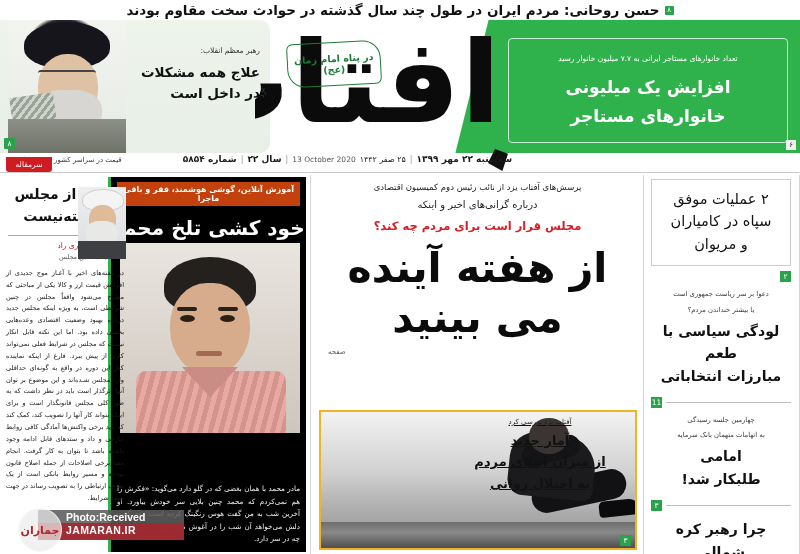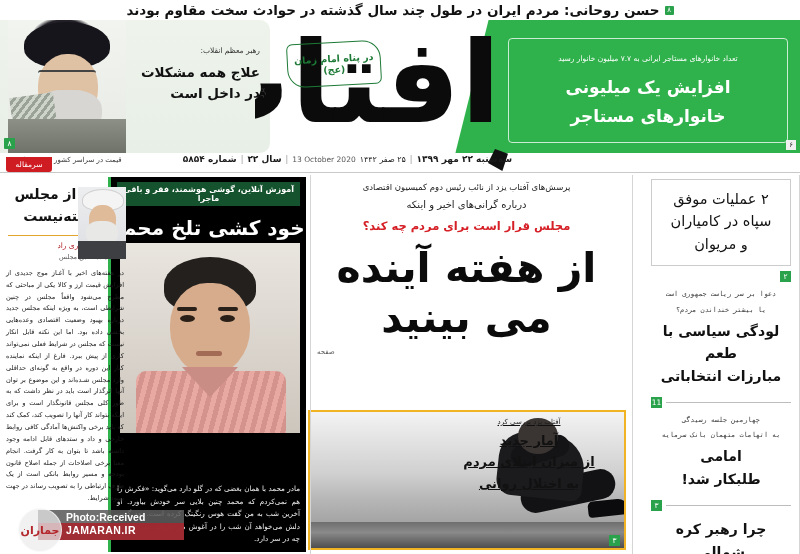--- a/index.html
+++ b/index.html
@@ -155,34 +155,34 @@
     position:absolute;top:0;right:0;width:155px;height:379px;
     border-right:1px solid #d5d5d5;box-sizing:border-box;padding:4px 8px 0 6px;
   }
   .side .card{border:1px solid #ccc;padding:8px 6px 10px;position:relative;text-align:center;direction:rtl;}
   .side .card .h{font-size:14.5px;font-weight:normal;line-height:1.55;letter-spacing:-.4px;color:#111;}
   .side .pgbadge{
     width:11px;height:11px;background:#2aa14b;color:#fff;font-size:7.5px;
     display:flex;align-items:center;justify-content:center;margin-top:5px;
   }
   .side .item{position:relative;direction:rtl;text-align:center;padding:7px 2px 4px;}
-  .side .item .kick{font-size:6.8px;color:#3a3a3a;line-height:1.5;margin-bottom:5px;font-family:Liberation Mono, monospace;}
+  .side .item .kick{font-size:6.8px;color:#3a3a3a;line-height:1.5;margin-bottom:5px;}
   .side .item .h{font-size:14px;font-weight:bold;line-height:1.6;letter-spacing:-.4px;color:#111;}
   .side .dot-rule{
     display:flex;align-items:center;gap:4px;margin:6px 0 0;
   }
   .side .dot-rule .bar{flex:1;height:1px;background:#bdbdbd;}
   .side .dot-rule .b{
     width:11px;height:11px;background:#2aa14b;color:#fff;font-size:7.5px;
     display:flex;align-items:center;justify-content:center;flex:0 0 auto;
   }
 
   
   .center{
-    position:absolute;top:0;right:167px;width:332px;height:379px;padding:4px 6px 0;
+    position:absolute;top:0;right:156px;width:332px;height:379px;padding:4px 6px 0;
     box-sizing:border-box;border-right:1px solid #d5d5d5;
   }
   .lede{direction:rtl;text-align:center;padding:2px 6px 0;}
   .lede .k1{font-size:8.5px;color:#222;line-height:1.6;}
   .lede .k2{font-size:10px;color:#222;line-height:1.9;}
   .lede .k3{font-size:11.5px;font-weight:bold;color:#d62027;line-height:2;margin-top:1px;}
   .bigh{
     direction:rtl;text-align:center;color:#0b0b0b;font-weight:bold;
     font-size:41px;line-height:1.18;letter-spacing:-1.5px;margin-top:6px;
   }
@@ -238,21 +238,21 @@
   
   .midcol{
     position:absolute;top:0;right:489px;width:208px;height:379px;padding:2px 5px 0;
     box-sizing:border-box;border-right:1px solid #d5d5d5;
   }
   .blackbox{
     position:absolute;top:2px;left:5px;width:198px;height:375px;background:#000;
     border-left:3px solid #2fb24b;box-sizing:border-box;overflow:hidden;
   }
   .blackbox .redband{
-    margin:5px 6px 0;background:#14532d;color:#fff;direction:rtl;text-align:center;
+    margin:5px 6px 0;background:#c2410c;color:#fff;direction:rtl;text-align:center;
     font-size:8px;font-weight:bold;padding:3px 2px;letter-spacing:-.2px;
   }
   .blackbox .bh{
     color:#fff;direction:rtl;text-align:center;font-size:20px;font-weight:bold;
     margin-top:10px;letter-spacing:-.6px;
   }
   .blackbox .sfh{color:#ddd;font-size:7px;direction:rtl;text-align:left;padding:0 0 0 8px;margin-top:4px;}
   .boyphoto{
     position:absolute;top:66px;left:9px;width:180px;height:190px;overflow:hidden;
     background:linear-gradient(180deg,#cfc8c0 0%,#b6ada4 100%);

